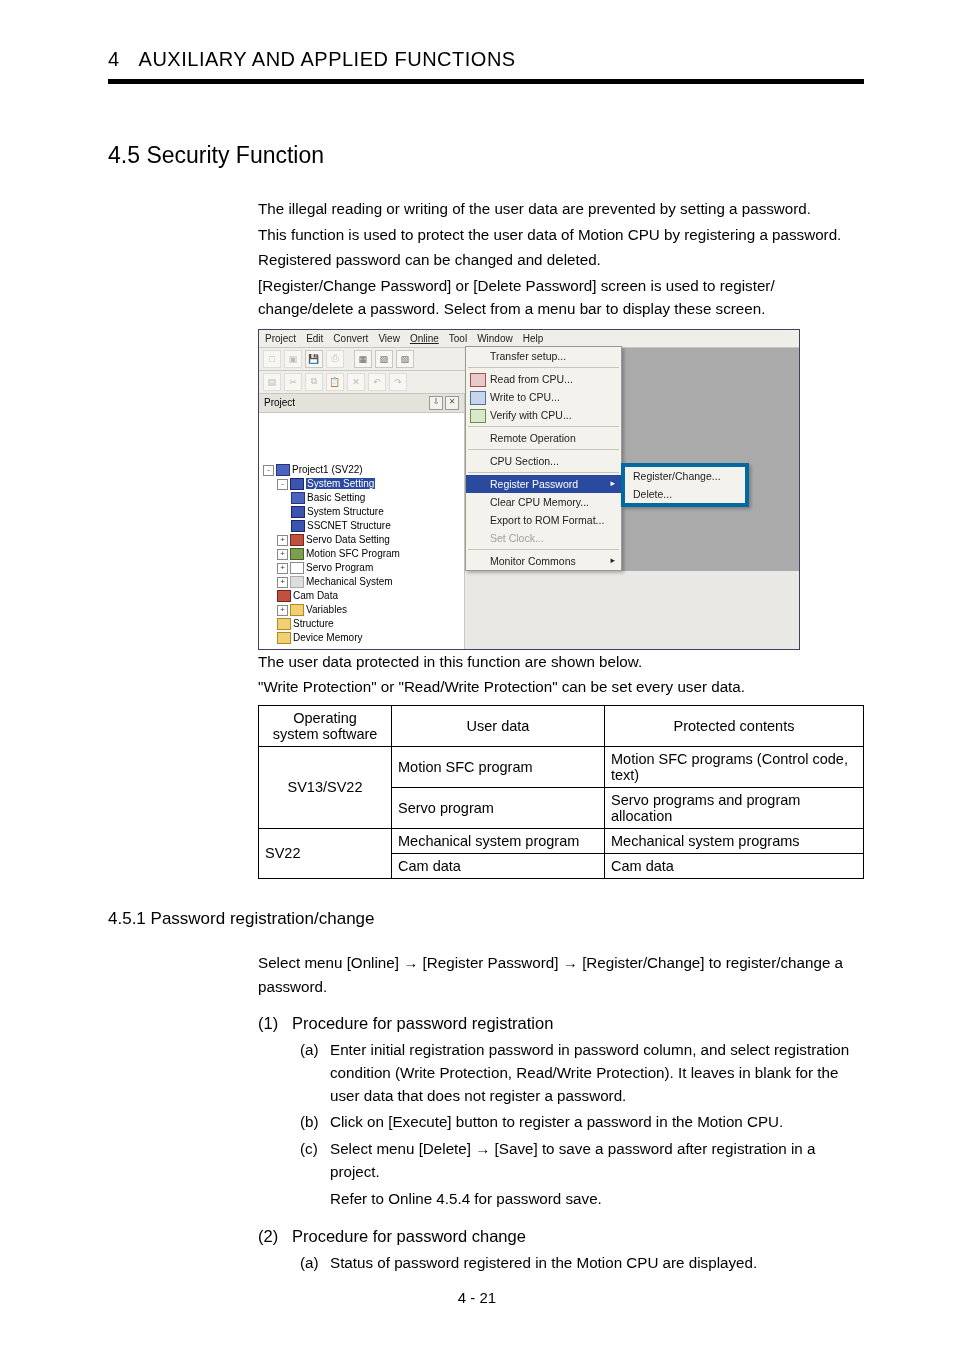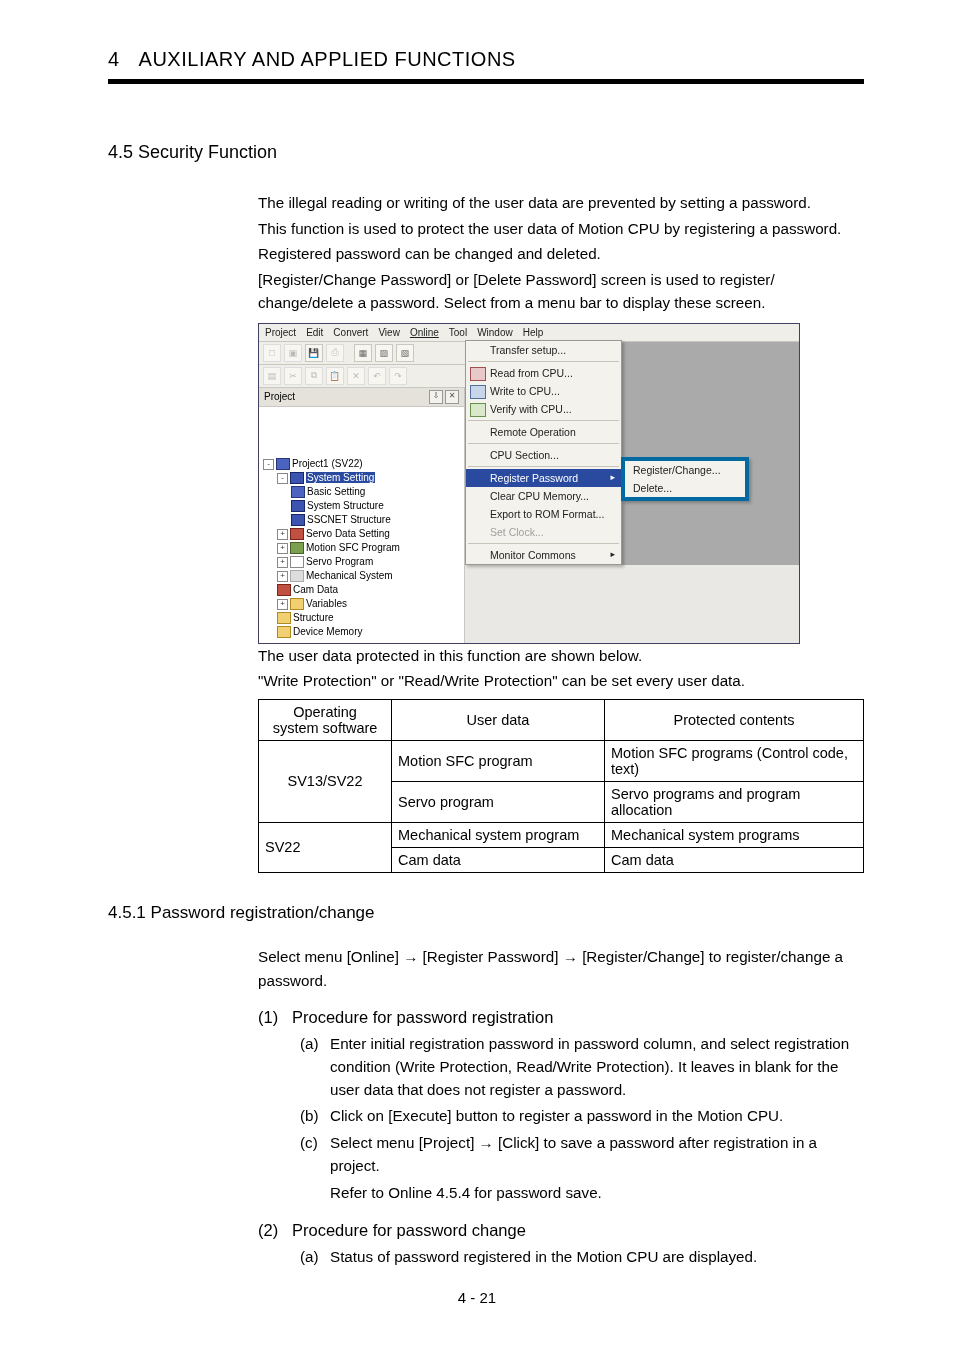--- a/index.html
+++ b/index.html
@@ -19,21 +19,21 @@
   }
   .chapter-head {
     font-size: 20px;
     letter-spacing: 0.5px;
     padding-bottom: 8px;
     border-bottom: 5px solid #000;
     margin-bottom: 58px;
   }
   .chapter-head .num { display:inline-block; margin-right: 14px; }
   h2.section-title {
-    font-size: 18px;
+    font-size: 23px;
     font-weight: normal;
     margin: 0 0 28px 0;
   }
   .body-col {
     margin-left: 150px;
     margin-right: 0;
   }
   p.body {
     font-size: 15.2px;
     line-height: 1.55;
@@ -363,21 +363,21 @@
     <div class="sub-item">
       <span class="sn">(a)</span>
         <span class="st">Enter initial registration password in password column, and select registration condition (Write Protection, Read/Write Protection). It leaves in blank for the user data that does not register a password.</span>
     </div>
     <div class="sub-item gap-s">
       <span class="sn">(b)</span>
         <span class="st">Click on [Execute] button to register a password in the Motion CPU.</span>
     </div>
     <div class="sub-item gap-s">
       <span class="sn">(c)</span>
-        <span class="st">Select menu [Project] → [Click] to save a password after registration in a project.</span>
+        <span class="st">Select menu [Delete] → [Save] to save a password after registration in a project.</span>
     </div>
     <div class="sub-item plain">Refer to Online 4.5.4 for password save.</div>
 
     <div class="proc-head gap-s">
       <span class="pn">(2)</span>
       <span>Procedure for password change</span>
     </div>
     <div class="sub-item">
       <span class="sn">(a)</span>
         <span class="st">Status of password registered in the Motion CPU are displayed.</span>

